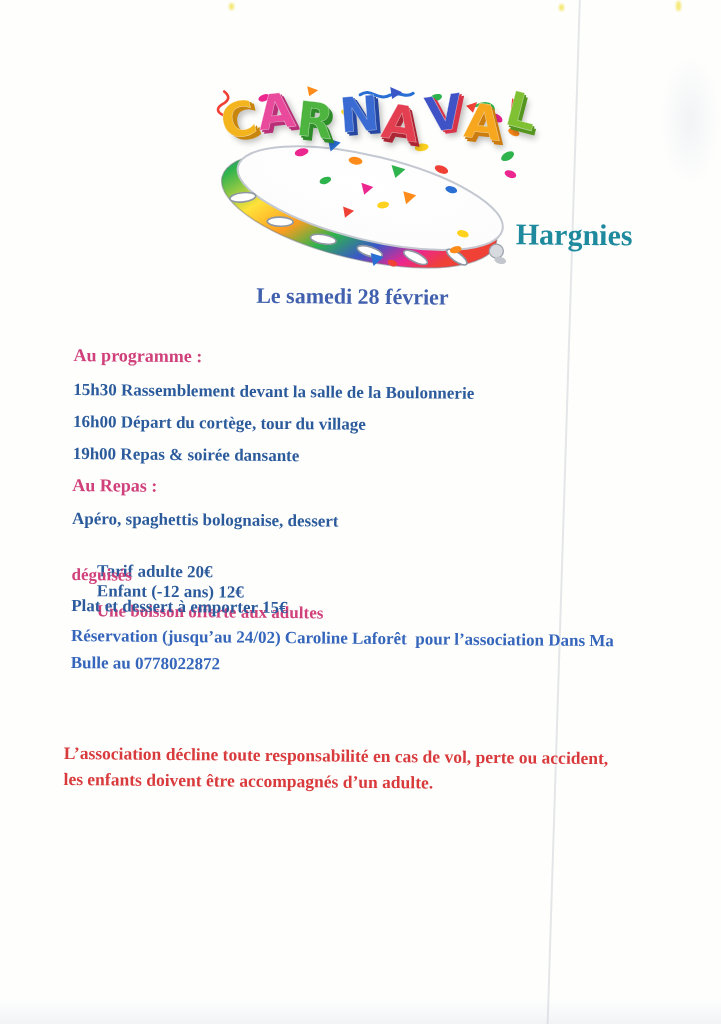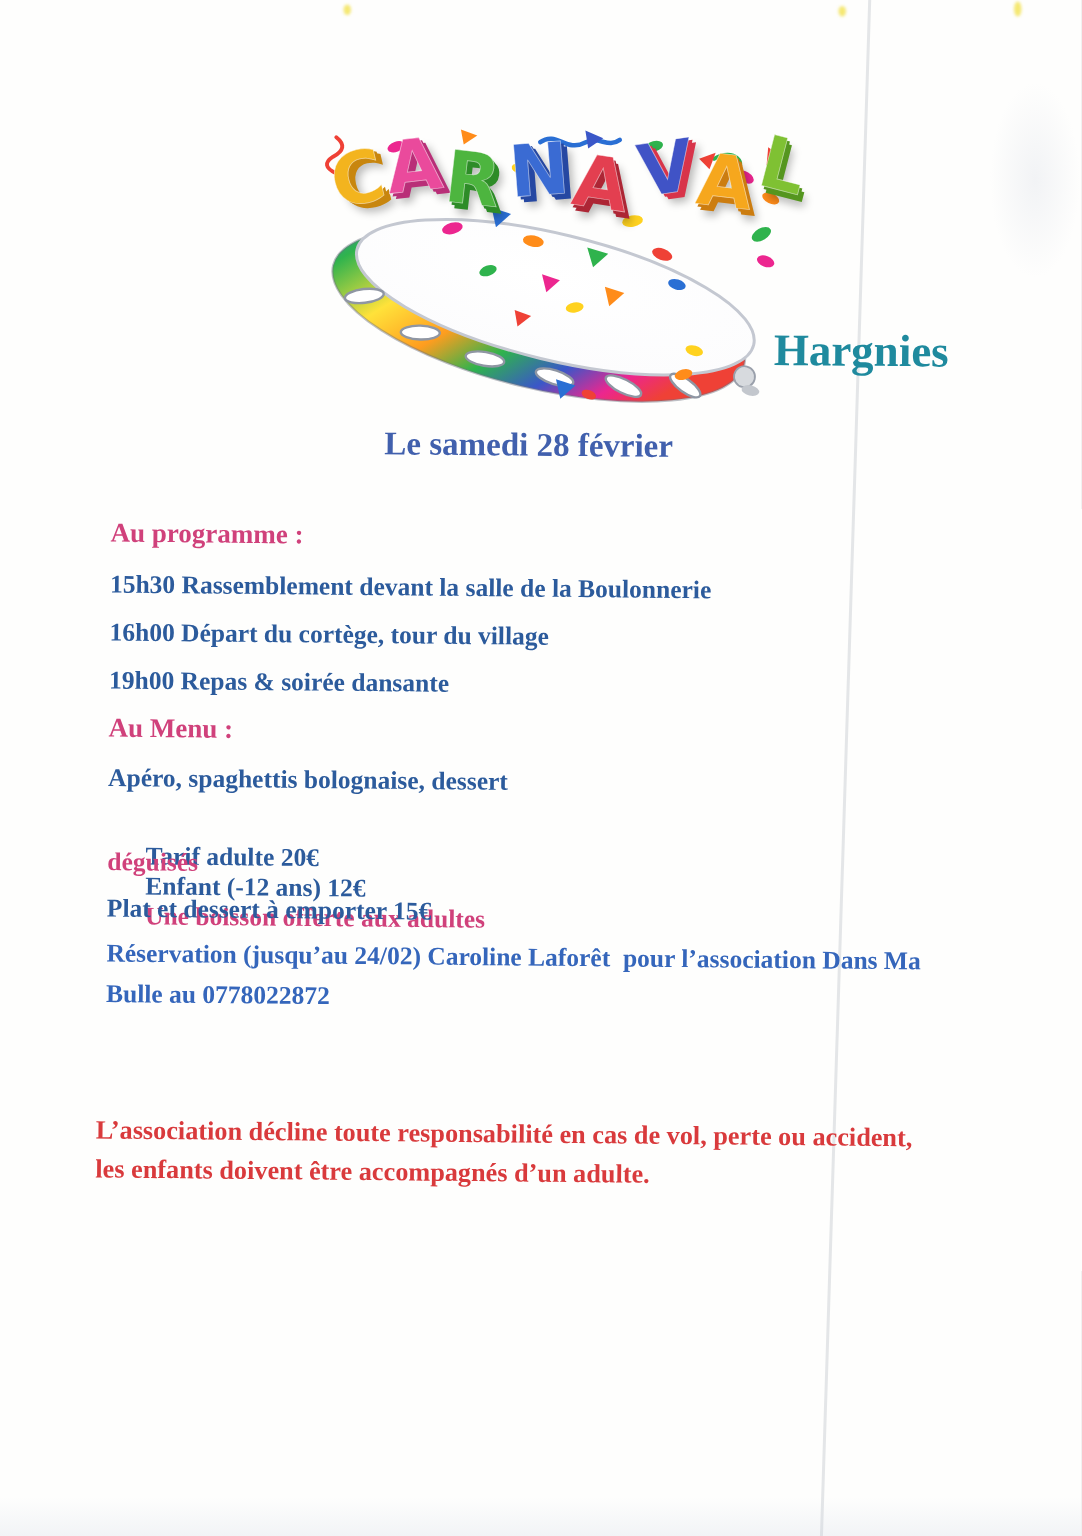--- a/index.html
+++ b/index.html
@@ -166,21 +166,21 @@
     </div>
 
     <div class="town">Hargnies</div>
     <div class="date">Le samedi 28 février</div>
 
     <div class="line heading pink" style="top:345px">Au programme :</div>
     <div class="line" style="top:380px">15h30 Rassemblement devant la salle de la Boulonnerie</div>
     <div class="line" style="top:412px">16h00 Départ du cortège, tour du village</div>
     <div class="line" style="top:444px">19h00 Repas &amp; soirée dansante</div>
 
-    <div class="line heading pink" style="top:475px">Au Menu :</div>
+    <div class="line heading pink" style="top:475px">Au Repas :</div>
     <div class="line" style="top:509px">Apéro, spaghettis bolognaise, dessert</div>
 
     <div class="line" style="top:541px">
       <span class="sp1">Tarif adulte 20€</span>
       <span class="sp2">Enfant (-12 ans) 12€</span>
       <span class="pink">Une boisson offerte aux adultes</span>
     </div>
     <div class="line pink" style="top:565px">déguisés</div>
 
     <div class="line" style="top:596px">Plat et dessert à emporter 15€</div>

